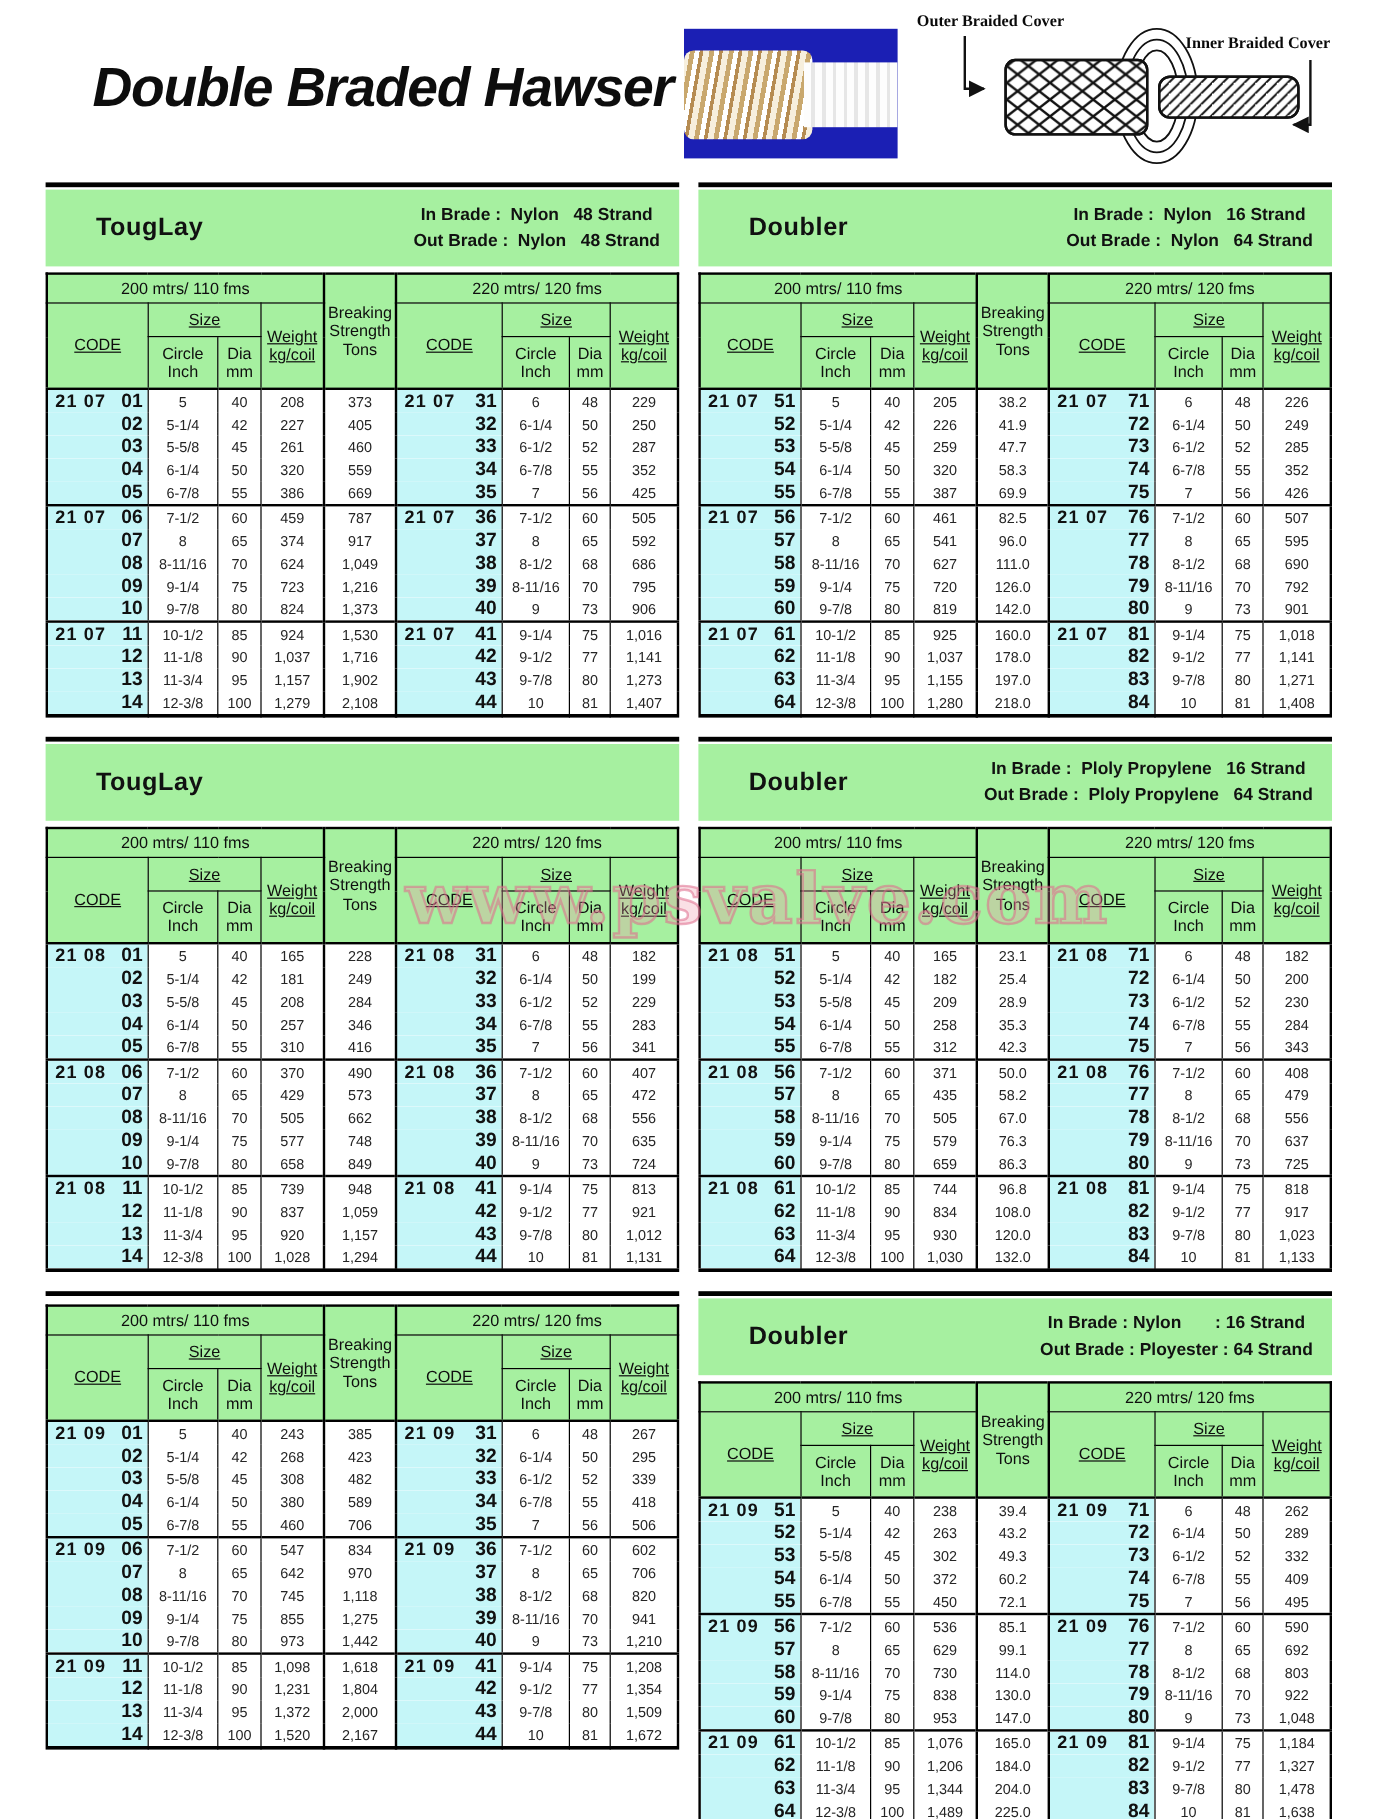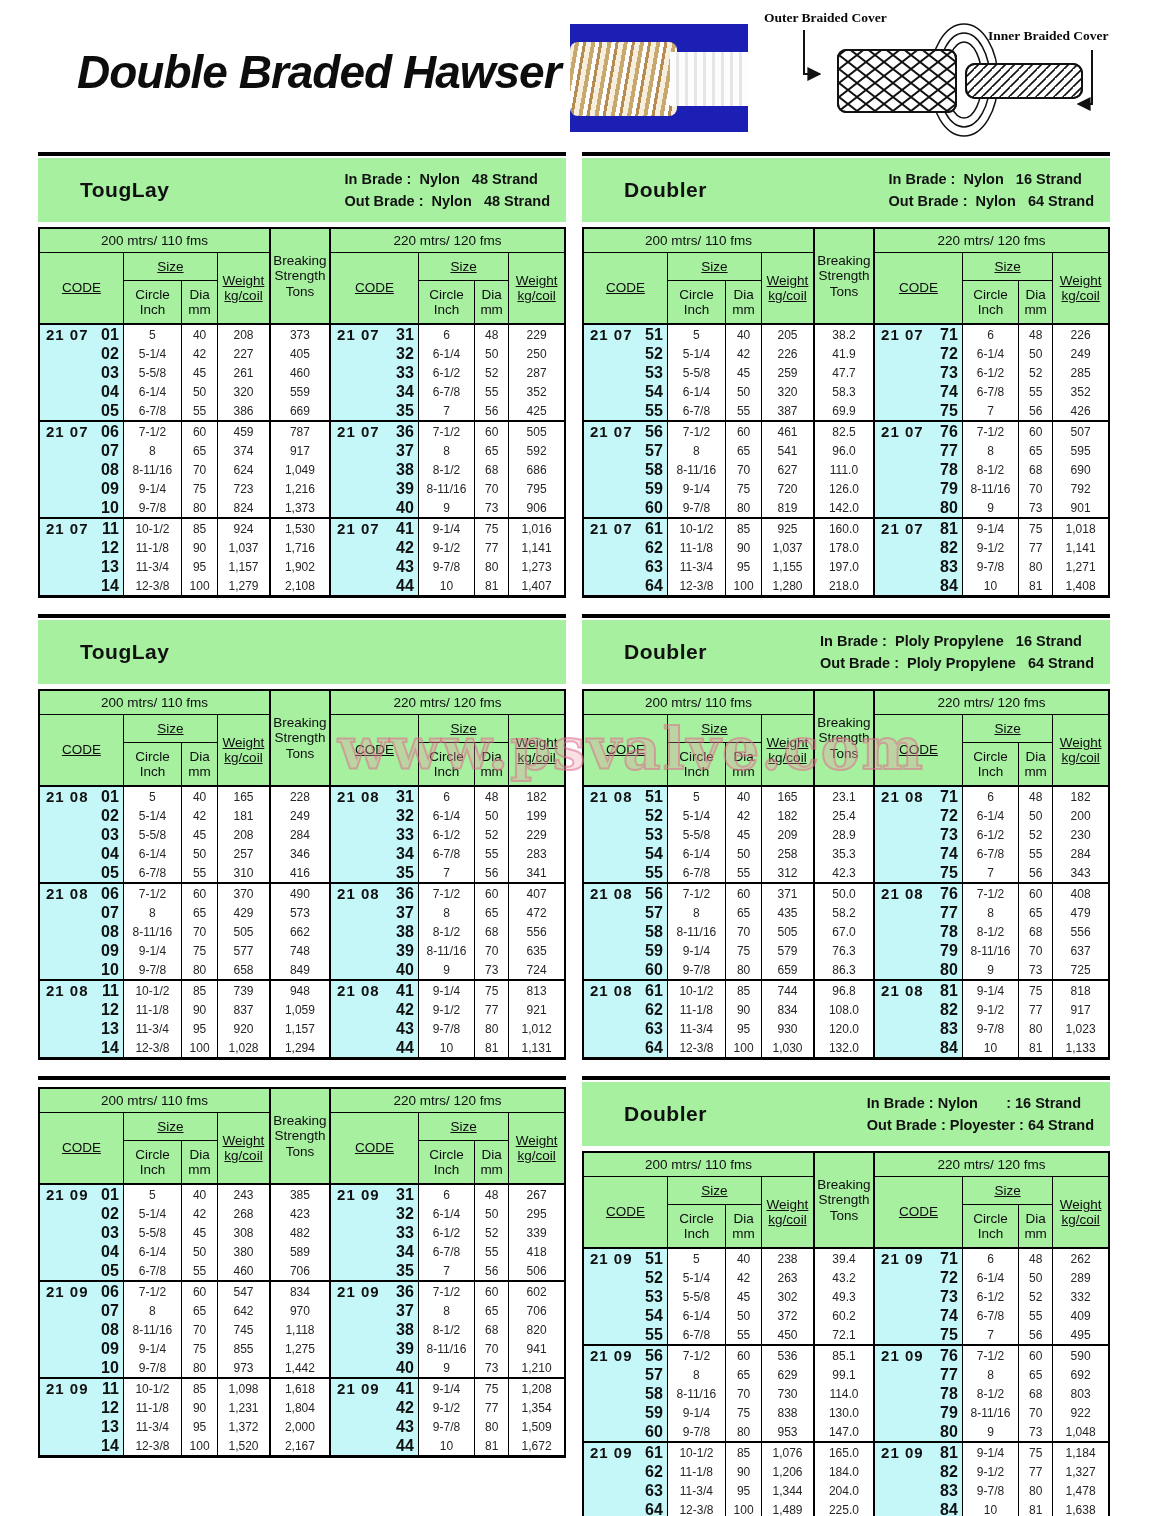--- a/index.html
+++ b/index.html
@@ -25,21 +25,21 @@
       color:rgba(238,150,170,0.30);-webkit-text-stroke:2px rgba(222,108,140,0.55);pointer-events:none;}
 
   
   .rows{margin-left:38px;}
   .trow{display:flex;gap:16px;margin-bottom:16px;}
   .tsection{width:528px;}
   .top-bar{height:4px;background:#000;margin-bottom:2px;}
   .band{height:64px;background:#a6f0a0;display:flex;align-items:center;}
   .band .pname{font-size:21px;font-weight:bold;margin-left:42px;letter-spacing:0.5px;}
   .band .brades{margin-left:auto;margin-right:16px;font-size:14.5px;font-weight:bold;
-      line-height:1.55;white-space:pre;text-align:left;}
+      line-height:1.55;white-space:pre;text-align:center;}
   .grid-gap{height:5px;}
 
   table.spec{width:528px;table-layout:fixed;border-collapse:collapse;
       border:2px solid #000;border-bottom:3px solid #000;}
   table.spec th{background:#a6f0a0;font-weight:normal;font-size:13.5px;line-height:1.12;
       border:1px solid #000;padding:1px;color:#0e0e0e;}
   table.spec thead tr.group-row th{height:21px;}
   table.spec thead tr.size-row th{height:25px;text-decoration:underline;}
   table.spec thead tr.sub-row th{height:40px;text-align:center;}
   table.spec td{border-left:1px solid #000;border-right:1px solid #000;

